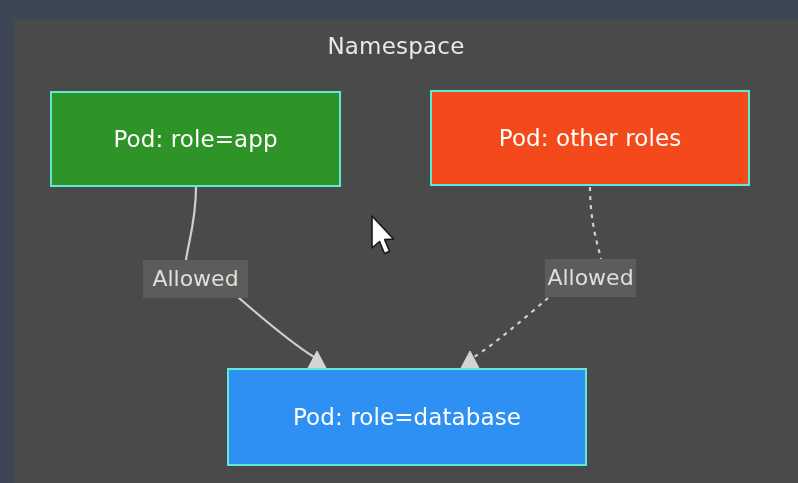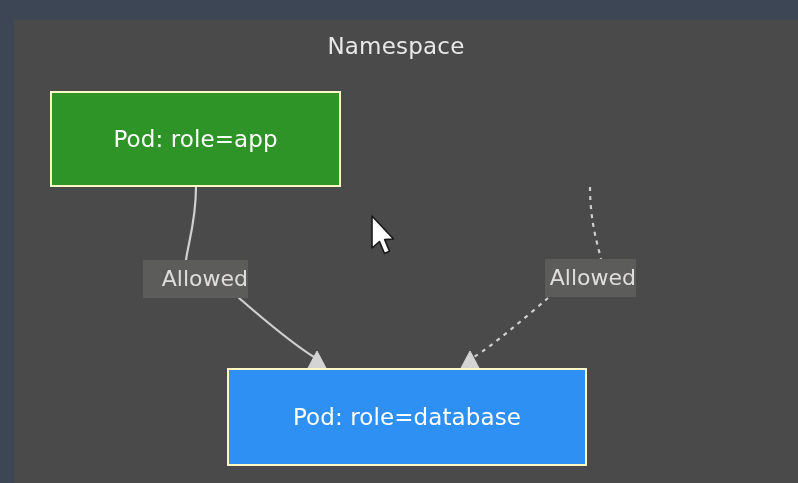--- a/index.html
+++ b/index.html
@@ -41,21 +41,21 @@
     font-size: 23px;
     font-weight: 400;
     letter-spacing: 0.2px;
     line-height: 28px;
     white-space: nowrap;
   }
   
   .node {
     position: absolute;
     box-sizing: border-box;
-    border: 2px solid #fef9c3;
+    border: 2px solid #5eead4;
     display: flex;
     align-items: center;
     justify-content: center;
     color: #ffffff;
     font-family: "DejaVu Sans", sans-serif;
     font-size: 23px;
     font-weight: 400;
     letter-spacing: 0.1px;
     white-space: nowrap;
   }
@@ -83,21 +83,21 @@
   
   .edge-label {
     position: absolute;
     background: #5c5c5a;
     color: #e0dedc;
     font-family: "DejaVu Sans", sans-serif;
     font-size: 22px;
     font-weight: 400;
     line-height: 38px;
     height: 38px;
-    text-align: right;
+    text-align: center;
     white-space: nowrap;
     box-sizing: border-box;
   }
   #label-allowed {
     left: 143px;
     top: 244px;
     width: 105px;
   }
   #label-denied {
     left: 545px;
@@ -140,20 +140,23 @@
 
     <path d="M 590,171 C 590,206 598,230 601,243" fill="none" stroke="#cfcfcf" stroke-width="2.2" stroke-dasharray="4 5" stroke-linecap="butt"></path>
     <path d="M 548,282 C 525,302 492,330 474,341" fill="none" stroke="#cfcfcf" stroke-width="2.2" stroke-dasharray="4 5" stroke-linecap="butt"></path>
     <polygon points="470,335 479,352 461,352" fill="#d4d4d4" stroke="#d4d4d4" stroke-width="1"></polygon>
   </svg>
 
   <div class="node" id="node-app">
     <span>Pod: role=app</span>
   </div>
 
+  <div class="node" id="node-other">
+    <span>Pod: other roles</span>
+  </div>
 
   <div class="node" id="node-db">
     <span>Pod: role=database</span>
   </div>
 
   <div class="edge-label" id="label-allowed">Allowed</div>
 
   <div class="edge-label" id="label-denied">Allowed</div>
 
   <svg id="cursor" viewBox="0 0 26 42" xmlns="http://www.w3.org/2000/svg">

